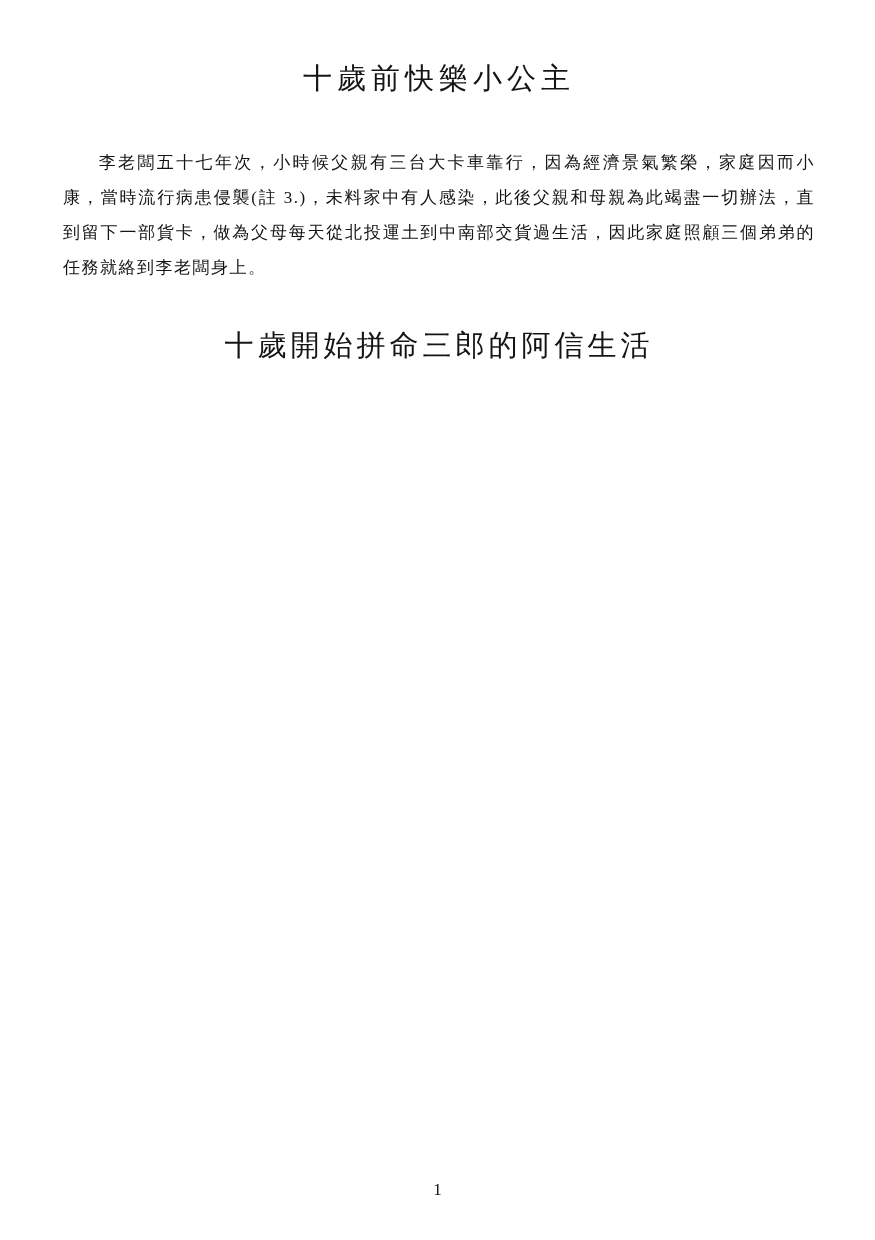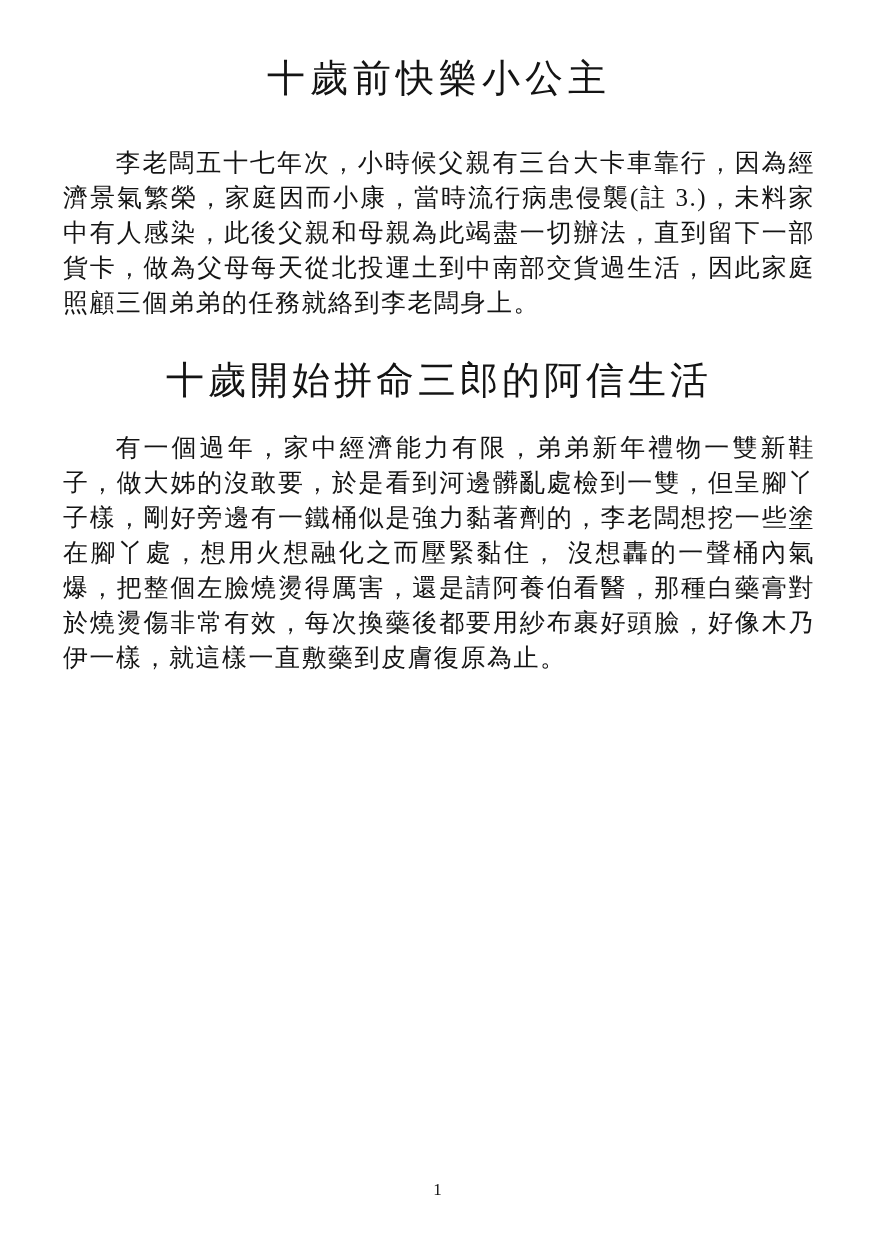--- a/index.html
+++ b/index.html
@@ -13,34 +13,34 @@
     height: 1240px;
     margin: 0 auto;
     background: #ffffff;
     box-sizing: border-box;
     padding: 58px 60px 0 63px;
     font-family: "Liberation Serif", "DejaVu Serif", serif;
     color: #141414;
     overflow: hidden;
   }
   .doc-heading {
-    font-size: 38px;
+    font-size: 29px;
     font-weight: normal;
     text-align: center;
     letter-spacing: 5px;
     line-height: 40px;
     margin: 0 0 47px 0;
   }
   .doc-heading.second {
     margin-top: 40px;
     margin-bottom: 30px;
     letter-spacing: 4px;
   }
   .doc-para {
-    font-size: 25px;
+    font-size: 17px;
     line-height: 35px;
     letter-spacing: 1.5px;
     text-align: justify;
     text-justify: inter-character;
     text-indent: 2.1em;
     margin: 0 0 28px 0;
   }
   .page-number {
     position: absolute;
     left: 0;
@@ -58,18 +58,17 @@
 <div class="page">
 
   <h1 class="doc-heading">十歲前快樂小公主</h1>
 
   <p class="doc-para">李老闆五十七年次，小時候父親有三台大卡車靠行，因為經濟景氣繁榮，家庭因而小康，當時流行病患侵襲(註 3.)，未料家中有人感染，此後父親和母親為此竭盡一切辦法，直到留下一部貨卡，做為父母每天從北投運土到中南部交貨過生活，因此家庭照顧三個弟弟的任務就絡到李老闆身上。</p>
 
   <h1 class="doc-heading second">十歲開始拼命三郎的阿信生活</h1>
 
 
 
-  <p class="doc-para">有一個過年，家中經濟能力有限，弟弟新年禮物一雙新鞋子，做大姊的沒敢要，於是看到河邊髒亂處檢到一雙，但呈腳丫子樣，剛好旁邊有一鐵桶似是強力黏著劑的，李老闆想挖一些塗在腳丫處，想用火想融化之而壓緊黏住， 沒想轟的一聲桶內氣爆，把整個左臉燒燙得厲害，還是請阿養伯看醫，那種白藥膏對於燒燙傷非常有效，每次換藥後都要用紗布裹好頭臉，好像木乃伊一樣，就這樣一直敷藥到皮膚復原為止。</p>
 
 
   <div class="page-number">1</div>
 
 </div>
 
 </body></html>

